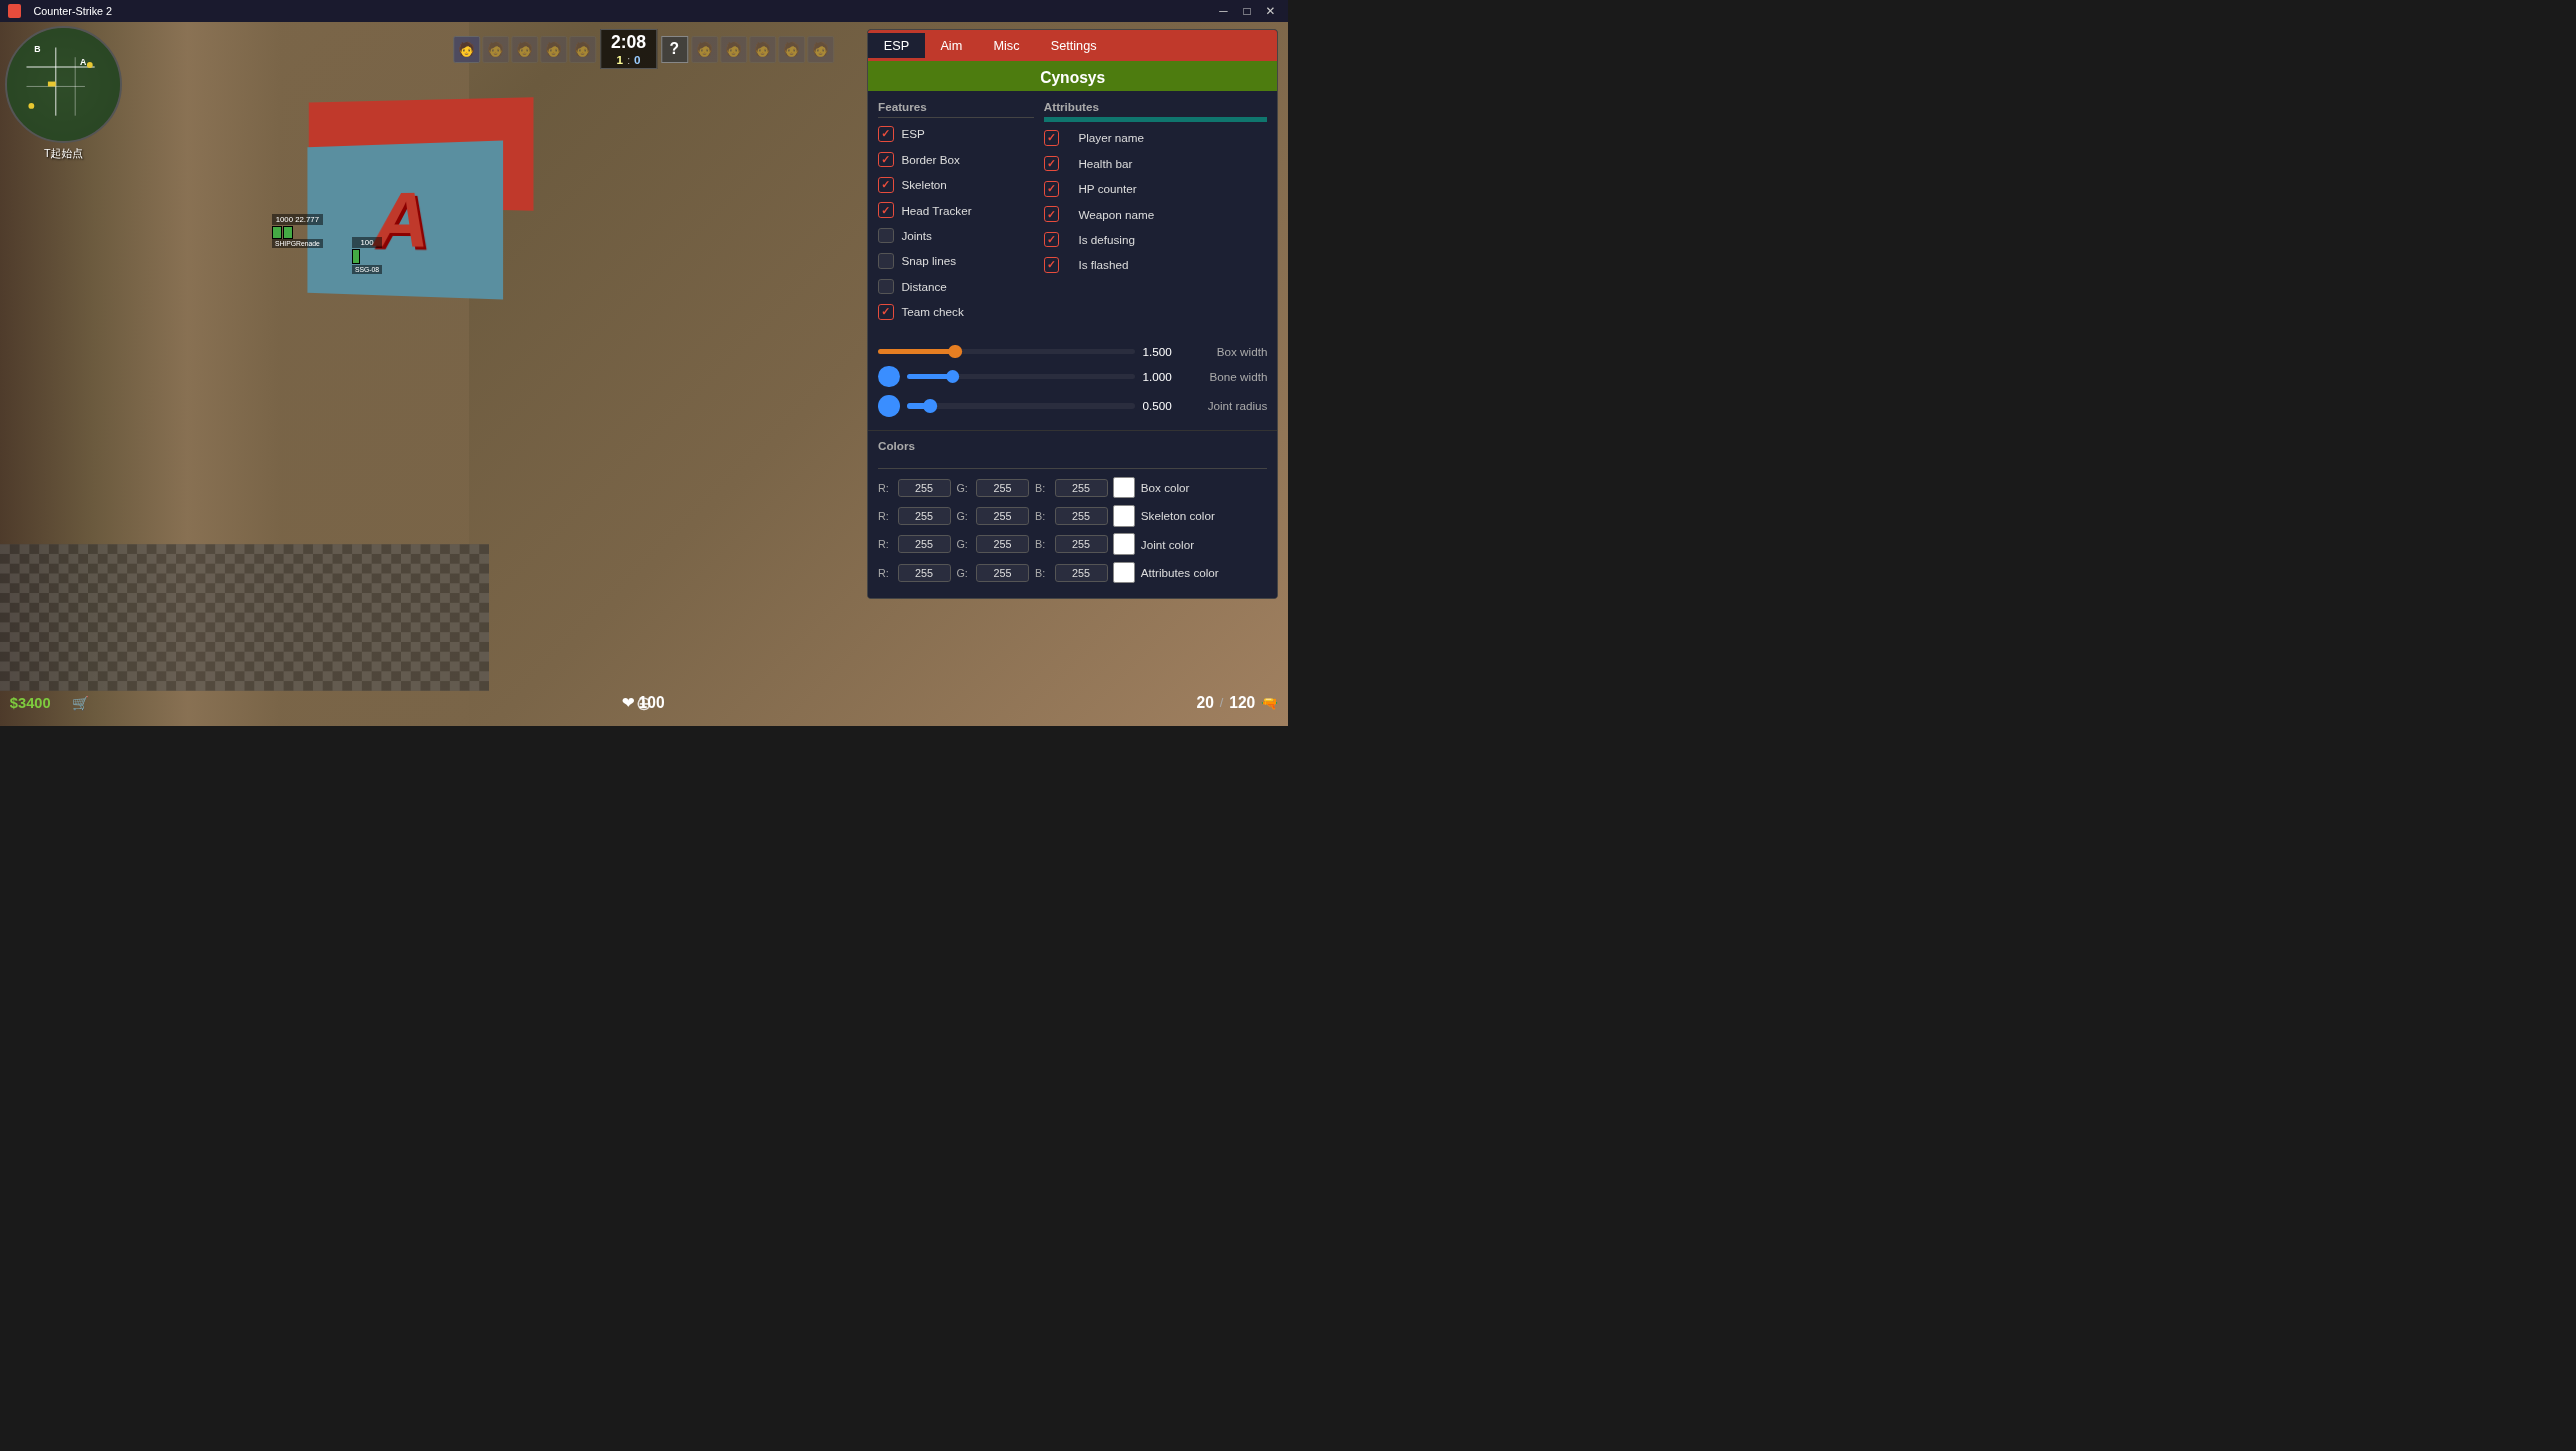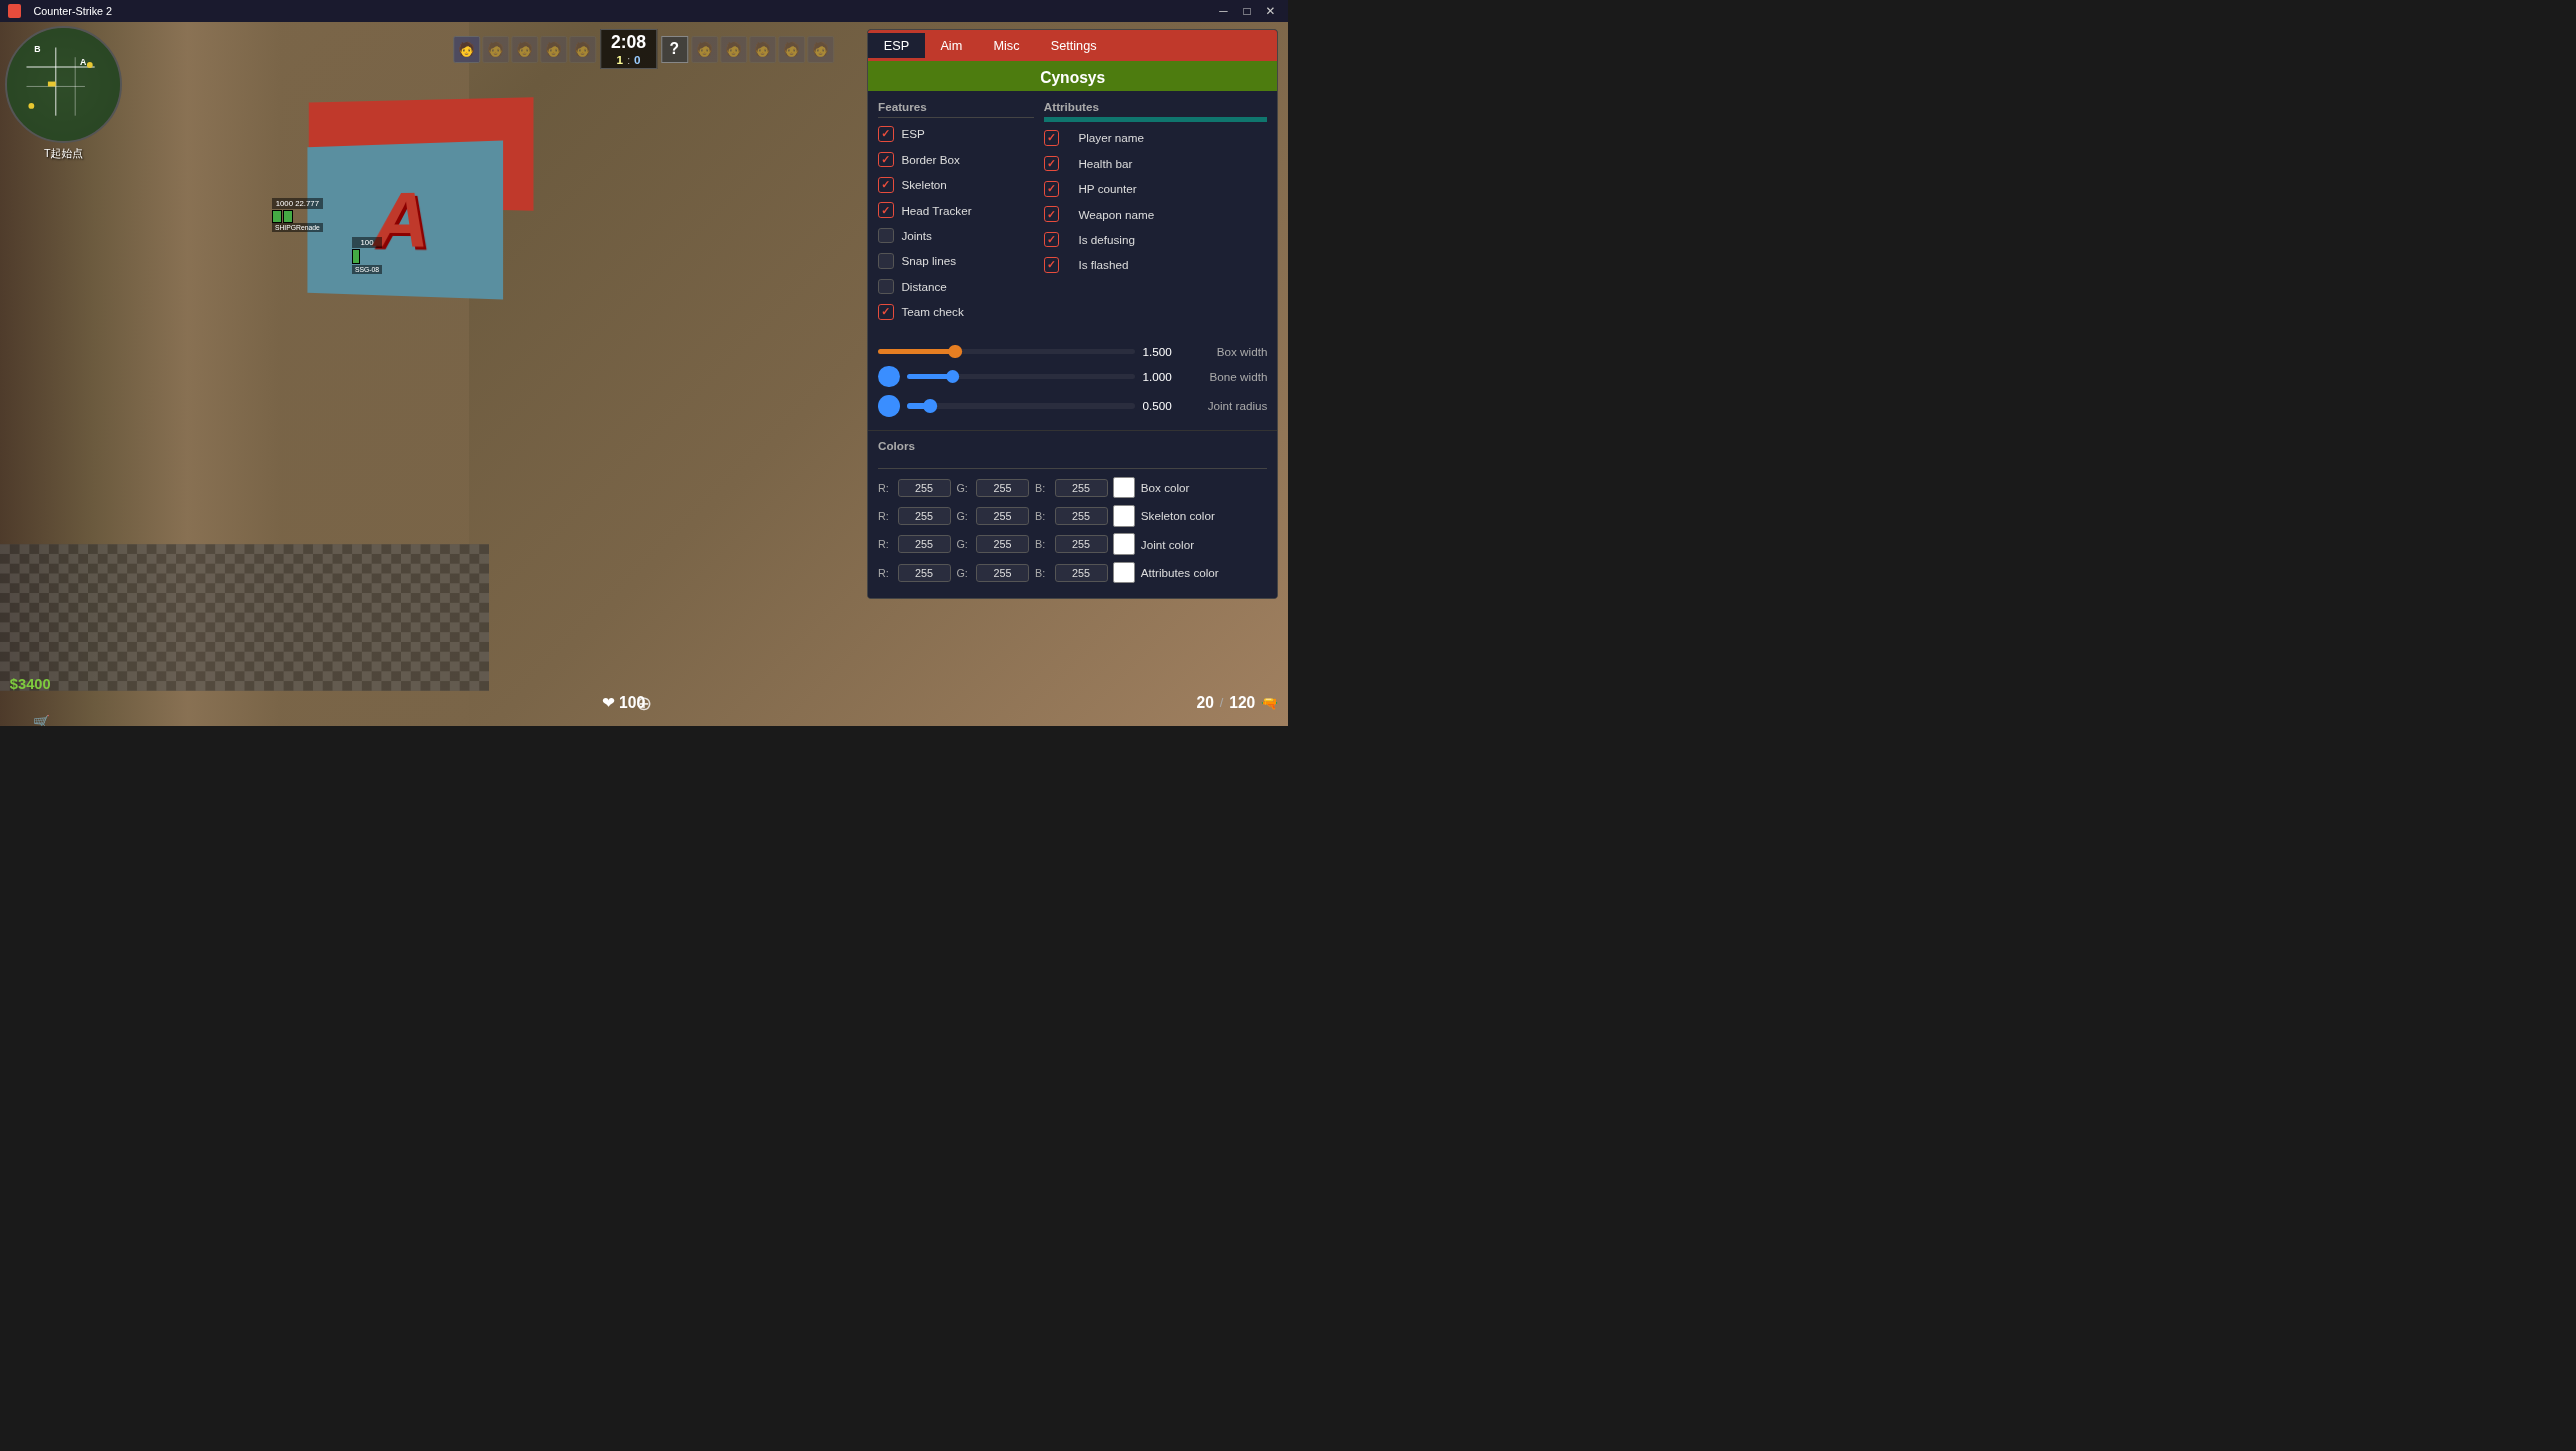--- a/index.html
+++ b/index.html
@@ -468,39 +468,39 @@
   </div>
 
   <div class="sign-red">
     <div class="sign-arrow">←</div>
   </div>
 
   <div class="sign-a">
     <div class="sign-a-text">A</div>
   </div>
 
-  <div style="position:absolute;top:176px;left:272px;color:#fff;font-size:7.8px;text-align:center;">
+  <div style="position:absolute;top:192px;left:272px;color:#fff;font-size:7.8px;text-align:center;">
     <div style="background:rgba(0,0,0,0.5);padding:1px 2.9px;white-space:nowrap;">1000 22.777</div>
     <div style="display:flex;gap:1px;margin-top:1px;">
       <div style="width:9.8px;height:13.7px;background:#4a4;border:1px solid #000;"></div>
       <div style="width:9.8px;height:13.7px;background:#4a4;border:1px solid #000;"></div>
     </div>
     <div style="background:rgba(0,0,0,0.5);padding:1px 2.9px;font-size:6.8px;white-space:nowrap;">SHIPGRenade</div>
   </div>
 
   <div style="position:absolute;top:215px;left:352px;color:#fff;font-size:7.8px;text-align:center;">
     <div style="background:rgba(0,0,0,0.5);padding:1px 2.9px;white-space:nowrap;">100</div>
     <div style="display:flex;flex-direction:column;gap:1px;margin:1px 0;">
       <div style="width:7.8px;height:15.6px;background:#4a4;border:1px solid #000;"></div>
     </div>
     <div style="background:rgba(0,0,0,0.5);padding:1px 2.9px;font-size:6.8px;white-space:nowrap;">SSG-08</div>
   </div>
 
   <div class="hud-bottom">
-    <div style="display:flex;align-items:flex-end;gap:22px;flex-direction:column;">
+    <div style="display:flex;align-items:flex-start;gap:22px;">
       <span style="color:#7ecb3e;font-size:14.7px;font-weight:bold;">$3400</span>
       <span style="color:#7ecb3e;font-size:13.7px;">🛒</span>
     </div>
     <div style="display:flex;align-items:center;gap:3.9px;">
       <span style="color:#fff;font-size:15.6px;">❤</span>
       <span style="color:#fff;font-size:15.6px;font-weight:bold;">100</span>
     </div>
     <div style="position:absolute;left:50%;top:50%;transform:translate(-50%,-50%);color:#fff;font-size:19.6px;opacity:0.8;">⊕</div>
     <div style="display:flex;align-items:center;gap:5.9px;">
       <span style="color:#fff;font-size:15.6px;font-weight:bold;">20</span>

